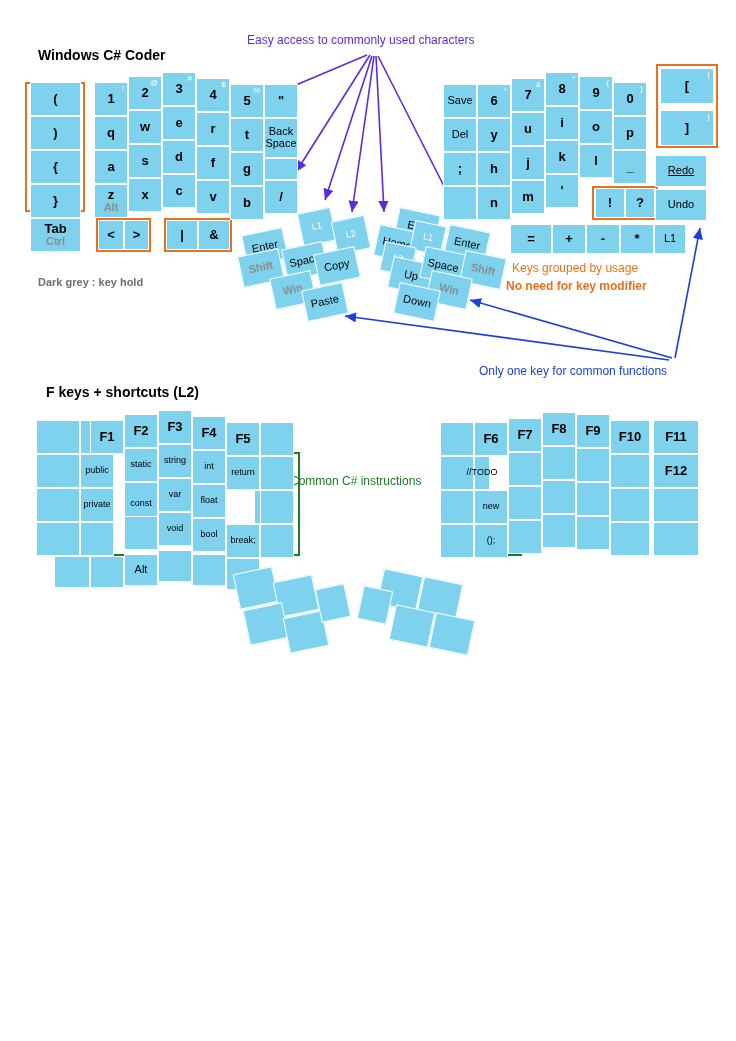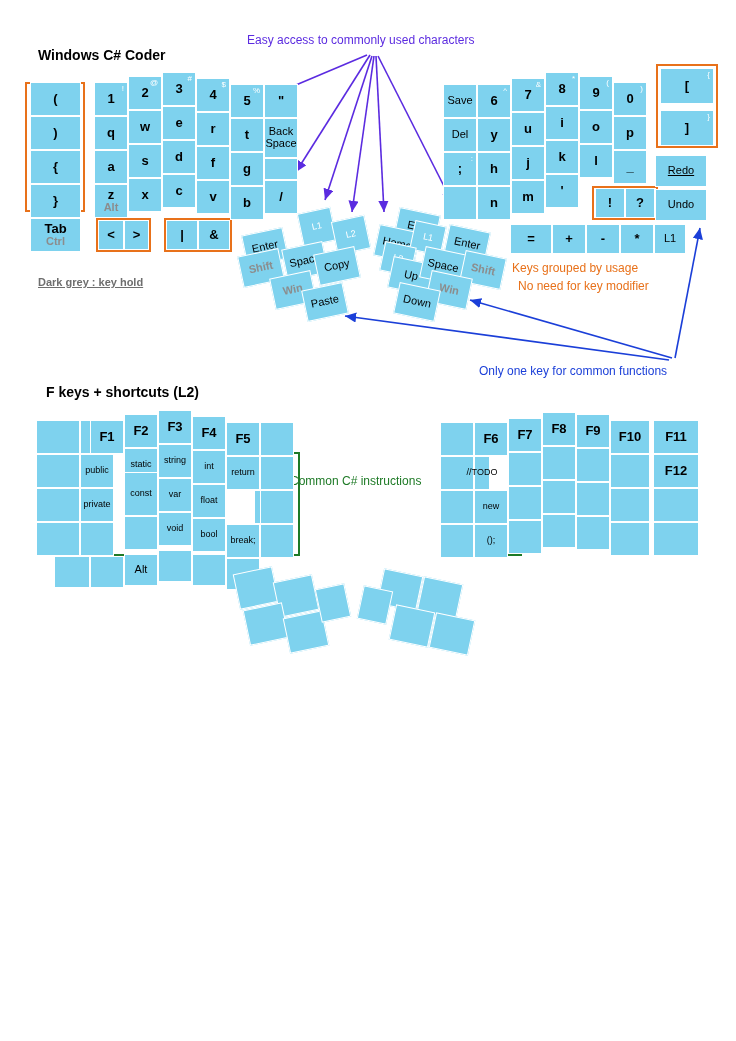--- a/index.html
+++ b/index.html
@@ -33,23 +33,23 @@
   .kstack{flex-direction:column;}
 </style>
 </head>
 <body>
 
 <div class="title" style="left:38px;top:47px;">Windows C# Coder</div>
 <div class="title" style="left:38px;top:384px;padding-left:8px;">F keys + shortcuts (L2)</div>
 
 <div class="note purple" style="left:247px;top:33px;">Easy access to commonly used characters</div>
 <div class="note orange" style="left:512px;top:261px;">Keys grouped by usage</div>
-<div class="note orange" style="left:518px;top:279px;">No need for key modifier</div>
+<div class="note orange" style="left:506px;top:279px;font-weight:bold;">No need for key modifier</div>
 <div class="note blue" style="left:479px;top:364px;">Only one key for common functions</div>
-<div class="note grey" style="left:38px;top:276px;text-decoration:underline;">Dark grey : key hold</div>
+<div class="note grey" style="left:38px;top:276px;">Dark grey : key hold</div>
 <div class="note green" style="left:290px;top:474px;">Common C# instructions</div>
 
 <div class="obox" style="left:25px;top:82px;width:60px;height:130px;"></div>
 <div class="obox" style="left:96px;top:218px;width:55px;height:34px;"></div>
 <div class="obox" style="left:164px;top:218px;width:68px;height:34px;"></div>
 <div class="obox" style="left:656px;top:64px;width:62px;height:84px;"></div>
 <div class="obox" style="left:592px;top:186px;width:66px;height:34px;"></div>
 <div class="gbox" style="left:78px;top:452px;width:222px;height:104px;"></div>
 <div class="gbox" style="left:470px;top:452px;width:52px;height:104px;"></div>
 
@@ -392,21 +392,21 @@
     </div>
   <div class="key" style="left:226px;top:456px;width:34px;height:34px;">
       <span class="k-tiny">return</span>
     </div>
   <div class="key" style="left:260px;top:456px;width:34px;height:34px;"></div>
 
   <div class="key" style="left:36px;top:488px;width:44px;height:34px;"></div>
   <div class="key" style="left:80px;top:488px;width:34px;height:34px;">
       <span class="k-tiny">private</span>
     </div>
-  <div class="key" style="left:124px;top:472px;width:34px;height:44px;">
+  <div class="key" style="left:124px;top:482px;width:34px;height:44px;">
       <span class="k-tiny">const</span>
     </div>
   <div class="key" style="left:158px;top:478px;width:34px;height:34px;">
       <span class="k-tiny">var</span>
     </div>
   <div class="key" style="left:192px;top:484px;width:34px;height:34px;">
       <span class="k-tiny">float</span>
     </div>
   <div class="key" style="left:226px;top:490px;width:34px;height:34px;margin-left:28px;">
       <span class="k-tiny">null</span>

